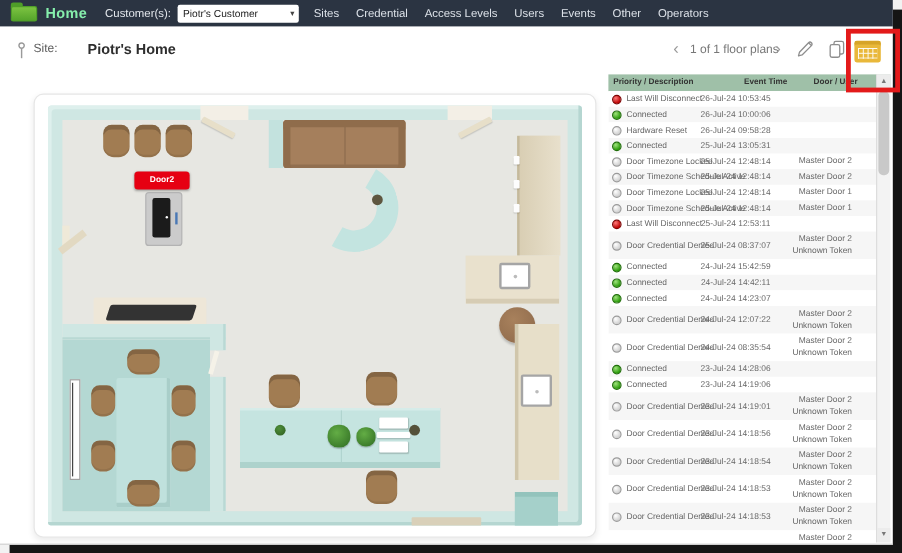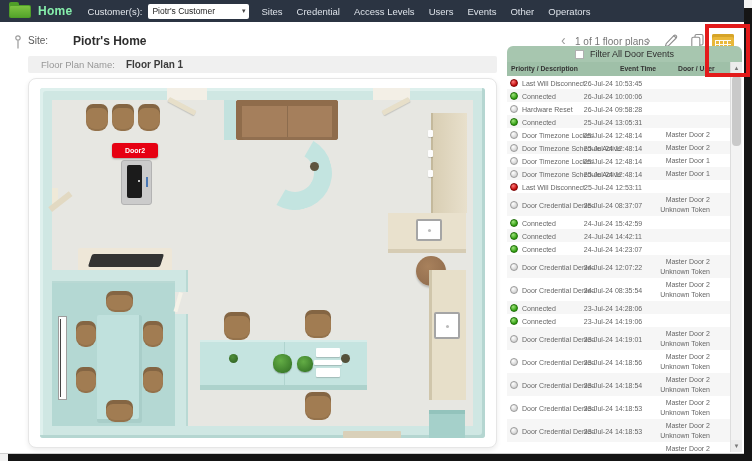--- a/index.html
+++ b/index.html
@@ -189,24 +189,20 @@
       <svg class="icon-edit" width="16" height="16" viewBox="0 0 16 16">
         <path d="M10.8 2.6 L13.2 5 L5.4 12.8 L2.4 13.6 L3.2 10.6 Z M10.8 2.6 a1.6 1.6 0 0 1 2.4 2.4" fill="none" stroke="#8e8e8e" stroke-width="1.1" stroke-linejoin="round"></path>
       </svg>
       <svg class="icon-copy" width="15" height="16" viewBox="0 0 15 16">
         <rect x="5" y="1.5" width="8" height="10.5" rx="1.5" fill="none" stroke="#8e8e8e" stroke-width="1.1"></rect>
         <rect x="1.8" y="4.2" width="8" height="10.5" rx="1.5" fill="#fff" stroke="#8e8e8e" stroke-width="1.1"></rect>
       </svg>
       <div class="icon-cal"></div>
     </div>
 
-    <div class="fp-name-bar">
-      <span class="fp-name-label">Floor Plan Name:</span>
-      <span class="fp-name-value">Floor Plan 1</span>
-    </div>
 
     <div class="fp-card">
       <div class="plan">
         <div class="wall-outer"></div>
         <div class="floor-main"></div>
 
         <div class="op op1"></div>
         <div class="leaf leaf1"></div>
         <div class="op op2"></div>
         <div class="leaf leaf2"></div>
@@ -271,24 +267,20 @@
         <div class="door-label">Door2</div>
         <div class="door-icon">
           <div class="door-leafing"></div>
           <div class="door-handle"></div>
           <div class="door-mark"></div>
         </div>
       </div>
     </div>
 
     <div class="events">
-      <div class="ev-header">
-        <div class="ev-check"></div>
-        <span class="ev-filter-label">Filter All Door Events</span>
-      </div>
       <div class="ev-cols">
         <span class="ev-col1">Priority / Description</span>
         <span class="ev-col2">Event Time</span>
         <span class="ev-col3">Door / User</span>
       </div>
       <div class="ev-rows">
           <div class="ev-row">
             <span class="dot red"></span>
             <span class="ev-desc">Last Will Disconnect</span>
             <span class="ev-time">26-Jul-24 10:53:45</span>

